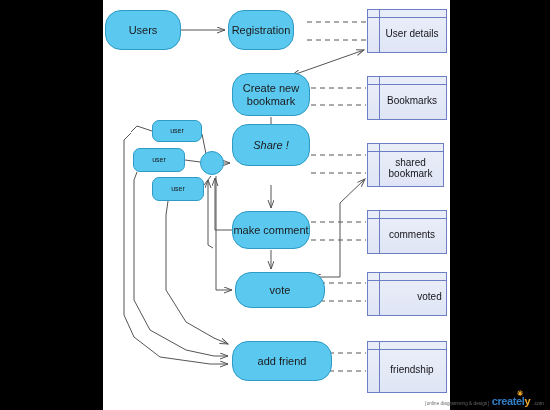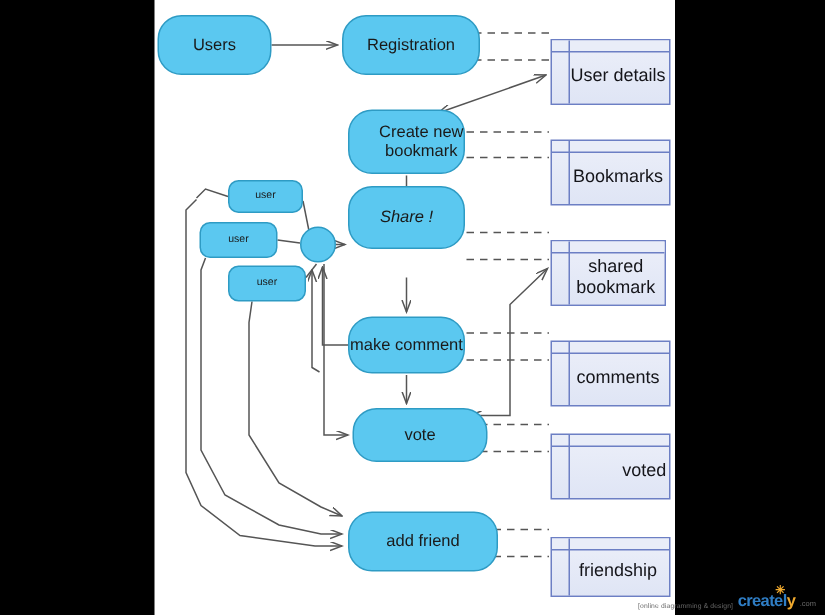--- a/index.html
+++ b/index.html
@@ -63,25 +63,24 @@
   }
   .table-node {
     position: absolute;
     box-sizing: border-box;
     background: linear-gradient(to bottom, #eceff9 0%, #dfe5f5 100%);
     border: 1px solid #6c7fc4;
     display: flex;
     align-items: center;
     justify-content: center;
     text-align: center;
-    font-size: 12px;
+    font-size: 10px;
     color: #15151a;
     line-height: 1.15;
     white-space: pre-line;
-    margin-top: 17px;
   }
   .table-node .thead {
     position: absolute;
     left: 0; top: 0; right: 0;
     height: 7px;
     border-bottom: 1px solid #6c7fc4;
     background: #e9edf8;
   }
   .table-node .tcol {
     position: absolute;
@@ -195,25 +194,25 @@
       <polyline points="131,133 124,140 124,315 134,337 160,357 210,364 228,364" marker-end="url(#arrow)"></polyline>
       <polyline points="137,172 134,180 134,300 150,330 186,350 214,356 228,356" marker-end="url(#arrow)"></polyline>
       <polyline points="168,201 166,215 166,290 186,322 214,338 228,344" marker-end="url(#arrow)"></polyline>
     </g>
   </svg>
 
   <div class="node" style="left:105px;top:10px;width:76px;height:40px;">
     <span>Users</span>
   </div>
 
-  <div class="node" style="left:228px;top:10px;width:92px;height:40px;">
+  <div class="node" style="left:228px;top:10px;width:66px;height:40px;">
     <span>Registration</span>
   </div>
 
-  <div class="node" style="left:232px;top:73px;width:78px;height:43px;justify-content:flex-end;">
+  <div class="node" style="left:232px;top:73px;width:78px;height:43px;">
     <span>Create new
 bookmark</span>
   </div>
 
   <div class="node" style="left:232px;top:124px;width:78px;height:42px;font-style:italic;">
     <span>Share !</span>
   </div>
 
   <div class="node" style="left:232px;top:211px;width:78px;height:38px;">
     <span>make comment</span>
@@ -265,21 +264,21 @@
     <div class="tcol"></div>
     <span class="tlabel">comments</span>
   </div>
 
   <div class="table-node" style="left:367px;top:272px;width:80px;height:44px;padding-left:35px;">
     <div class="thead"></div>
     <div class="tcol"></div>
     <span class="tlabel">voted</span>
   </div>
 
-  <div class="table-node" style="left:367px;top:341px;width:80px;height:40px;">
+  <div class="table-node" style="left:367px;top:341px;width:80px;height:52px;">
     <div class="thead"></div>
     <div class="tcol"></div>
     <span class="tlabel">friendship</span>
   </div>
 
   <div id="watermark">
     <span class="wm-tag">[online diagramming &amp; design]</span>
     <span class="wm-brand"><span class="spark">✳</span><span>creat</span><span>el</span><span class="hl">y</span></span>
     <span class="wm-com">.com</span>
   </div>

